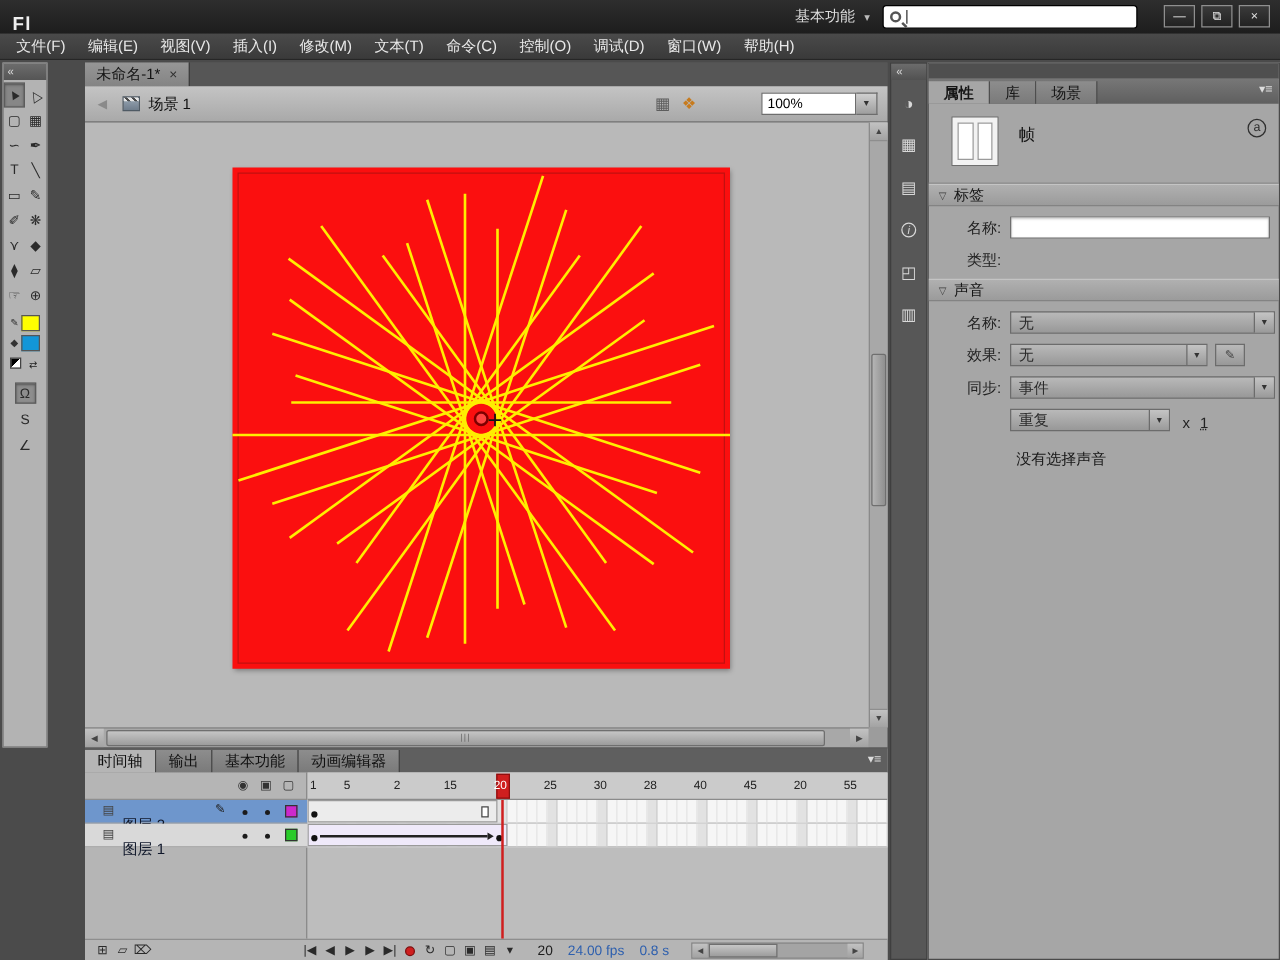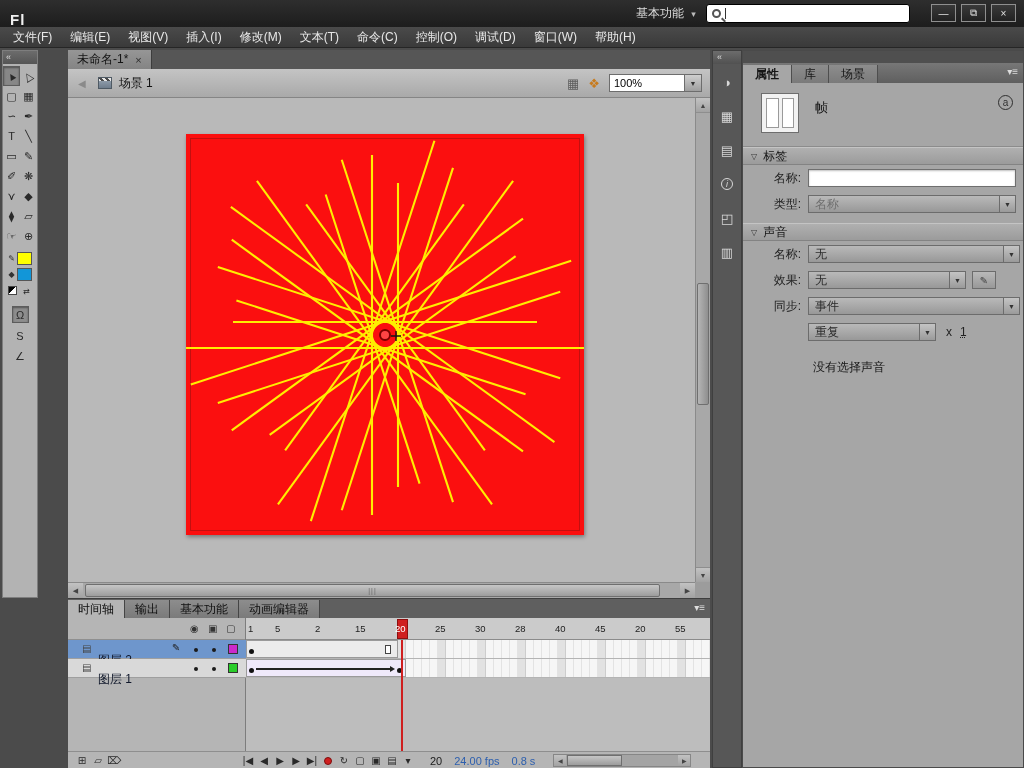--- a/index.html
+++ b/index.html
@@ -47,21 +47,21 @@
   .doc-tab { background:linear-gradient(#969696,#848484); border-right:1px solid #3d3d3d; padding:0 9px; display:flex; align-items:center; gap:7px; font-size:12px; color:#141414; }
   .doc-tab .close { color:#2e2e2e; font-size:11px; cursor:default; }
   .editbar { height:29px; background:linear-gradient(#c4c4c4,#a9a9a9); border-bottom:1px solid #858585; display:flex; align-items:center; position:relative; }
   .backarrow { color:#8a8a8a; font-size:10px; margin-left:10px; }
   .clapper { width:14px; height:12px; background:linear-gradient(#9aa7b5,#6f7d8c); border:1px solid #4f5a64; margin-left:12px; position:relative; }
   .clapper::before { content:""; position:absolute; left:0; top:0; width:100%; height:3px; background:repeating-linear-gradient(45deg,#e8e8e8 0 2px,#4a4a4a 2px 4px); }
   .scene-label { margin-left:7px; font-size:12px; color:#111; }
   .editbar-right { position:absolute; right:8px; display:flex; align-items:center; gap:9px; }
   .eb-icon { font-size:13px; color:#5d5d5d; cursor:default; }
   .eb-icon.sym { color:#c77b1e; }
-  .zoomsel { display:flex; }
+  .zoomsel { display:flex;margin-left:43px; }
   .zoomsel input { width:76px; height:18px; border:1px solid #6d6d6d; font-size:11px; padding:0 4px; font-family:inherit; }
   .zoomsel .dd { width:17px; height:18px; background:linear-gradient(#cfcfcf,#9e9e9e); border:1px solid #6d6d6d; border-left:none; font-size:7px; color:#333; display:flex; align-items:center; justify-content:center; }
 
   .viewport { position:absolute; left:0; top:48px; width:642px; height:484px; background:#b9b9b9; overflow:hidden; }
   .stage { position:absolute; left:118px; top:36px; width:398px; height:401px; background:#fb0f0f; box-shadow:1px 2px 4px rgba(0,0,0,.35); }
   .stage-inner { position:absolute; inset:4px; border:1px solid #c21010; }
   .stage svg { position:absolute; left:0; top:0; }
   .vscroll { position:absolute; right:0; top:48px; width:15px; height:484px; background:#a8a8a8; border-left:1px solid #8a8a8a; }
   .vscroll .sarr { height:15px; font-size:7px; color:#444; display:flex; align-items:center; justify-content:center; border-bottom:1px solid #8e8e8e; background:linear-gradient(#c2c2c2,#a2a2a2); }
   .vscroll .sarr.bot { position:absolute; bottom:0; width:100%; border-top:1px solid #8e8e8e; border-bottom:none; }
@@ -87,21 +87,21 @@
   .ptabs .pmenu { position:absolute; right:5px; top:3px; color:#ddd; font-size:10px; }
 
   .frame-head { position:relative; height:64px; border-bottom:1px solid #8c8c8c; }
   .frame-thumb { position:absolute; left:18px; top:10px; width:38px; height:40px; background:#f2f2f2; border:1px solid #6e6e6e; display:flex; gap:3px; padding:4px; }
   .frame-thumb .cell { flex:1; background:#fff; border:1px solid #9a9a9a; }
   .obj-type { position:absolute; left:72px; top:16px; font-size:13px; color:#111; }
   .circle-a { position:absolute; right:10px; top:12px; width:15px; height:15px; border:1.5px solid #2f2f2f; border-radius:50%; font-size:10px; color:#2f2f2f; text-align:center; line-height:13px; }
 
   .sect-head { height:18px; background:linear-gradient(#b0b0b0,#9b9b9b); border-top:1px solid #c4c4c4; border-bottom:1px solid #838383; display:flex; align-items:center; padding-left:8px; gap:6px; font-size:12px; color:#151515; }
   .sect-head .tri { font-size:8px; color:#3a3a3a; }
-  .prow { position:relative; height:26px; display:flex; align-items:center; }
+  .prow { position:relative; height:26px; display:flex; align-items:flex-end; }
   .plabel { width:58px; text-align:right; font-size:12px; color:#222; margin-right:7px; }
   .pinput { width:208px; height:18px; background:#fff; border:1px solid #6f6f6f; box-shadow:inset 0 1px 2px rgba(0,0,0,.25); font-size:11px; padding:0 4px; font-family:inherit; }
   .pselect { height:18px; background:linear-gradient(#b9b9b9,#989898); border:1px solid #6c6c6c; display:flex; align-items:center; position:relative; }
   .pselect .val { flex:1; padding-left:6px; font-size:12px; color:#2b2b2b; }
   .pselect.dis .val { color:#6f6f6f; }
   .pselect .dd { width:16px; height:100%; border-left:1px solid #6c6c6c; font-size:7px; color:#333; display:flex; align-items:center; justify-content:center; background:linear-gradient(#c4c4c4,#9a9a9a); }
   .pbtn { width:24px; height:18px; margin-left:6px; background:linear-gradient(#b9b9b9,#989898); border:1px solid #6c6c6c; font-size:10px; color:#444; display:flex; align-items:center; justify-content:center; }
   .xtimes { margin-left:10px; font-size:12px; color:#222; }
   .xcount { margin-left:8px; font-size:12px; color:#222; text-decoration:underline; text-decoration-style:dotted; }
   .sound-status { padding:14px 0 0 70px; font-size:12px; color:#161616; }
@@ -371,24 +371,20 @@
   <div class="sect-head" data-name="label-section-header">
     <span class="tri" data-name="section-collapse-icon">▽</span>
     <span data-name="section-title">标签</span>
   </div>
   <div class="prow">
     <span class="plabel" data-name="name-label">名称:</span>
     <input class="pinput" data-name="label-name-field" value="" style="">
   </div>
   <div class="prow">
     <span class="plabel" data-name="type-label">类型:</span>
-    <span class="pselect dis" style="width:208px" data-name="label-type-dropdown">
-      <span class="val">名称</span>
-      <span class="dd" data-name="dropdown-arrow-icon">▼</span>
-    </span>
   </div>
 
   <div class="sect-head" style="margin-top:6px" data-name="sound-section-header">
     <span class="tri" data-name="section-collapse-icon">▽</span>
     <span data-name="section-title">声音</span>
   </div>
   <div class="prow">
     <span class="plabel" data-name="sound-name-label">名称:</span>
     <span class="pselect" style="width:212px" data-name="sound-name-dropdown">
       <span class="val">无</span>

